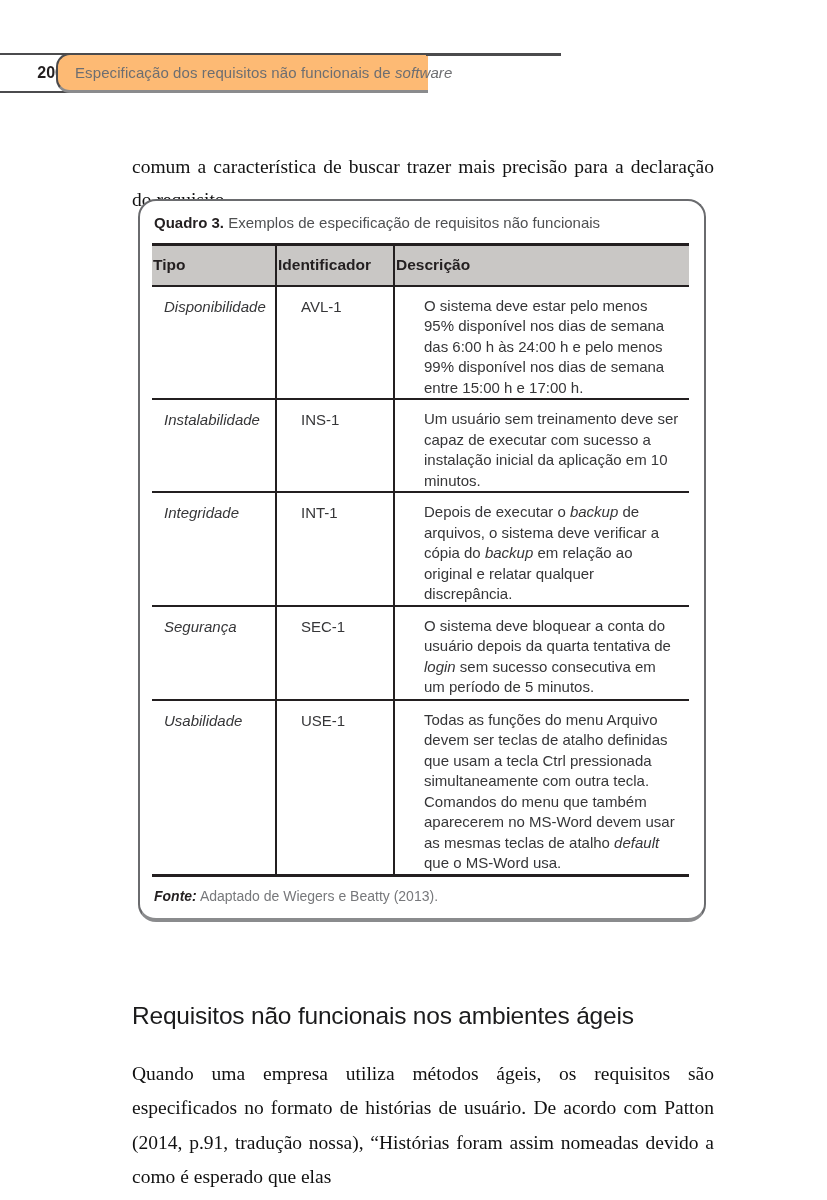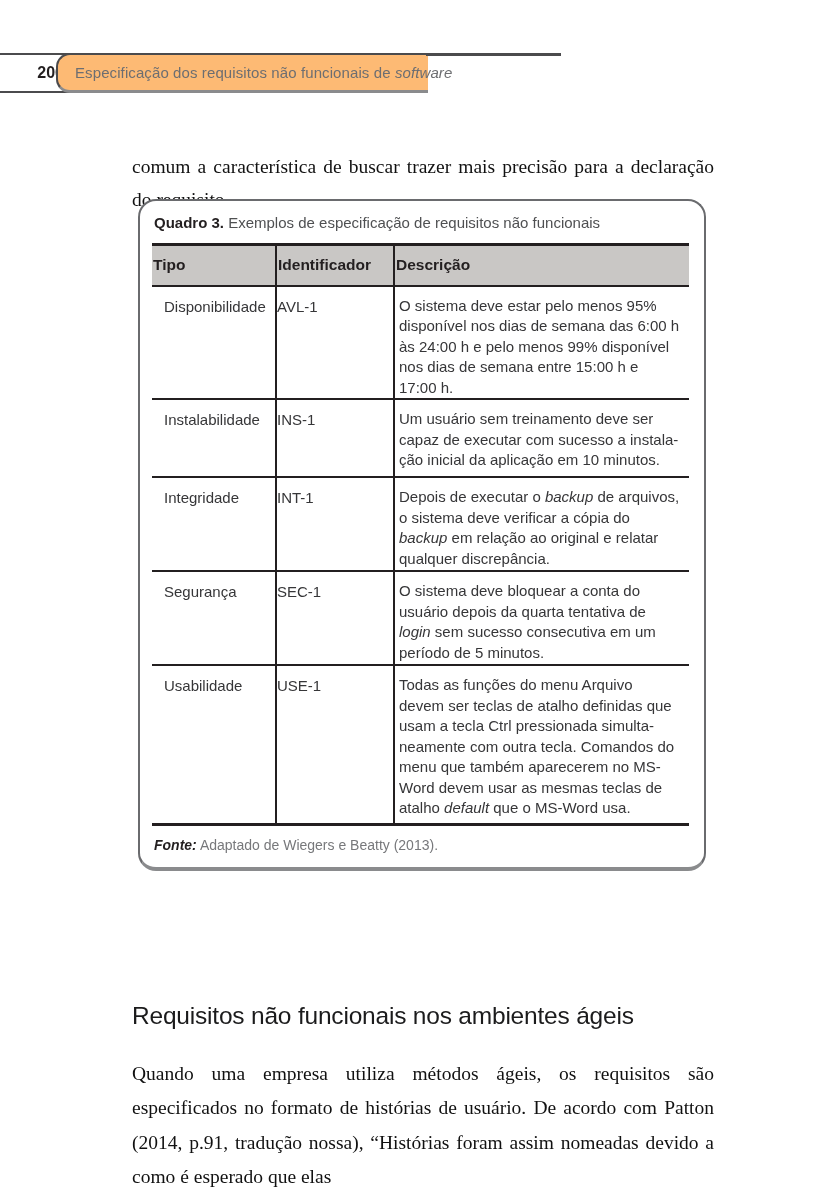--- a/index.html
+++ b/index.html
@@ -54,23 +54,23 @@
   table.req th{
     background:#c9c7c5;border-bottom:2px solid #231f20;
     font-weight:bold;font-size:15.5px;color:#231f20;text-align:left;
     height:41px;box-sizing:border-box;vertical-align:middle;
   }
   table.req td{
     border-top:2px solid #231f20;vertical-align:top;box-sizing:border-box;
     color:#363638;line-height:20.5px;
   }
   table.req th+th, table.req td+td{border-left:2px solid #231f20;}
-  td.tipo{padding:10px 4px 16px 12px;}
-  td.ident{padding:10px 4px 0 0;}
-  td.desc{padding:9px 9px 0 4px;}
+  td.tipo{padding:10px 4px 16px 12px;font-style:italic;}
+  td.ident{padding:10px 4px 0 24px;}
+  td.desc{padding:9px 9px 0 29px;}
   tr.h91  td{height:91px;}
   tr.h78  td{height:78px;}
   tr.h94  td{height:94px;}
   tr.h159 td{height:159px;}
   #fonte-note{
     margin:11px 0 0 14px;font-size:14px;color:#77787b;
   }
   #fonte-note b{color:#231f20;}
   
   #section-heading{

